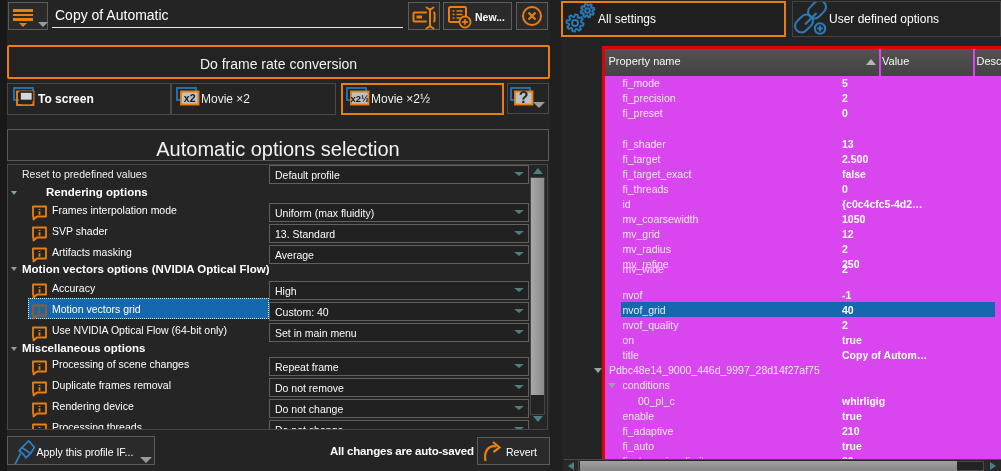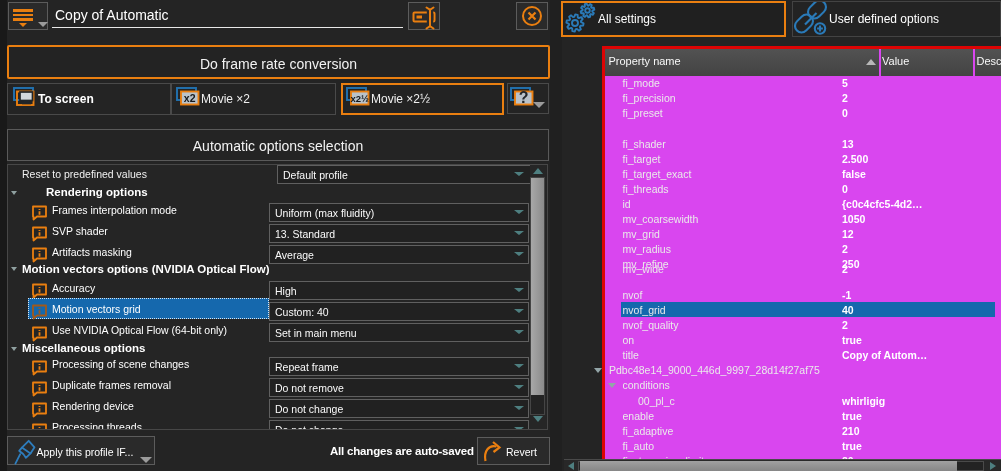--- a/index.html
+++ b/index.html
@@ -30,20 +30,29 @@
 <div class="abs" style="left:55px;top:7px;font-size:14px;color:#ffffff;">Copy of Automatic</div>
 <div class="abs" style="left:52px;top:26.5px;width:351px;height:1.5px;background:#e8e8e8;"></div>
 <div class="btn" style="left:408px;top:2px;width:32px;height:28px;">
 <svg class="abs" style="left:3px;top:3px;" width="26" height="24" viewBox="0 0 26 24">
         <rect x="1.5" y="6.5" width="21" height="9" rx="1" fill="none" stroke="#ea7f10" stroke-width="2"></rect>
         <rect x="4.5" y="9.5" width="5.5" height="3" fill="#ea7f10"></rect>
         <rect x="14.8" y="4.5" width="6.4" height="13" fill="#2a2a2a"></rect>
         <path d="M18 3.5 V20.5 M14.5 1.5 L18 3.8 L21.5 1.5 M14.5 22.5 L18 20.2 L21.5 22.5" fill="none" stroke="#ea7f10" stroke-width="2" stroke-linecap="round"></path>
       </svg>
 </div>
+<div class="btn" style="left:443px;top:2px;width:69px;height:28px;">
+<svg class="abs" style="left:4px;top:3px;" width="26" height="23" viewBox="0 0 26 23">
+        <rect x="1" y="1" width="17" height="15" rx="1.5" fill="none" stroke="#ea7f10" stroke-width="2"></rect>
+        <path d="M4.5 5 h2 M8.5 5 h6 M4.5 8.5 h2 M8.5 8.5 h6 M4.5 12 h2 M8.5 12 h4" stroke="#ea7f10" stroke-width="1.6"></path>
+        <circle cx="17" cy="16" r="5.5" fill="#2a2a2a" stroke="#ea7f10" stroke-width="1.8"></circle>
+        <path d="M17 13.2 v5.6 M14.2 16 h5.6" stroke="#ea7f10" stroke-width="1.8"></path>
+      </svg>
+<div class="abs" style="left:31px;top:8px;font-size:10.5px;font-weight:bold;color:#ffffff;">New...</div>
+</div>
 <div class="btn" style="left:516px;top:2px;width:32px;height:28px;">
 <svg class="abs" style="left:4px;top:2px;" width="22" height="22" viewBox="0 0 22 22">
         <circle cx="11" cy="11" r="9" fill="none" stroke="#ea7f10" stroke-width="2"></circle>
         <path d="M7.5 7.5 L14.5 14.5 M14.5 7.5 L7.5 14.5" stroke="#ea7f10" stroke-width="2.2"></path>
       </svg>
 </div>
 <div class="abs" style="left:7px;top:45px;width:543px;height:34px;background:#232323;border:2px solid #ea7f10;border-radius:2px;">
       <div class="abs" style="left:0;top:9px;width:100%;text-align:center;font-size:14px;color:#f2f2f2;">Do frame rate conversion</div>
     </div>
 <div class="btn" style="left:7px;top:83px;width:164px;height:32px;border-color:#4a4a4a;background:#242424;"></div>
@@ -70,25 +79,25 @@
     </svg>
 <div class="abs" style="left:371px;top:92px;font-size:12px;color:#f0f0f0;">Movie ×2½</div>
 <div class="btn" style="left:507px;top:83px;width:42px;height:31px;border-color:#4a4a4a;background:#242424;"></div>
 <svg class="abs" style="left:510px;top:87px;" width="25" height="22" viewBox="0 0 25 22">
       <rect x="1" y="1" width="19" height="12" fill="none" stroke="#2273b2" stroke-width="1.9"></rect>
       <rect x="5" y="4.5" width="17.5" height="13" fill="#bac2c9" stroke="#ea7f10" stroke-width="1.9"></rect>
       <text x="13.7" y="15.5" font-family="Liberation Sans" font-size="16" font-weight="bold" fill="#23272b" text-anchor="middle">?</text>
     </svg>
 <div class="abs" style="left:533px;top:102px;width:0;height:0;border-left:6px solid transparent;border-right:6px solid transparent;border-top:6px solid #9b9b9b;"></div>
 <div class="abs" style="left:7px;top:129px;width:542px;height:32px;background:#242424;border:1px solid #5a5a5a;">
-      <div class="abs" style="left:0;top:7.5px;width:100%;text-align:center;font-size:14px;color:#f2f2f2;">Automatic options selection</div>
+      <div class="abs" style="left:0;top:7.5px;width:100%;text-align:center;font-size:20px;color:#f2f2f2;">Automatic options selection</div>
     </div>
 <div class="abs" style="left:7px;top:164px;width:541px;height:266px;border:1px solid #474747;background:#252525;overflow:hidden;">
 <div class="abs lbl10" style="left:14px;top:3.0px;">Reset to predefined values</div>
-<div class="combo" style="left:261px;top:-0.5px;margin-left:8px;">
+<div class="combo" style="left:261px;top:-0.5px;">
         <span>Default profile</span>
       </div>
 <div class="tdown" style="left:506px;top:6.5px;"></div>
 <div class="secarr" style="left:3px;top:25.5px;"></div>
 <div class="abs" style="left:14px;top:21.0px;font-size:11.5px;font-weight:bold;color:#ffffff;white-space:nowrap;padding-left:24px;">Rendering options</div>
 <svg class="abs" style="left:23px;top:40.0px;" width="17" height="16" viewBox="0 0 17 16">
         <path d="M2 1.5 h13 v10 h-9 l-3.5 3 v-3 h-0.5 z" fill="none" stroke="#ea7f10" stroke-width="1.8" stroke-linejoin="round"></path>
         <path d="M8.5 4 v1 M8.5 6.2 v3.6" stroke="#ea7f10" stroke-width="1.8"></path>
       </svg>
 <div class="abs lbl10" style="left:44px;top:38.5px;color:#ffffff;">Frames interpolation mode</div>

